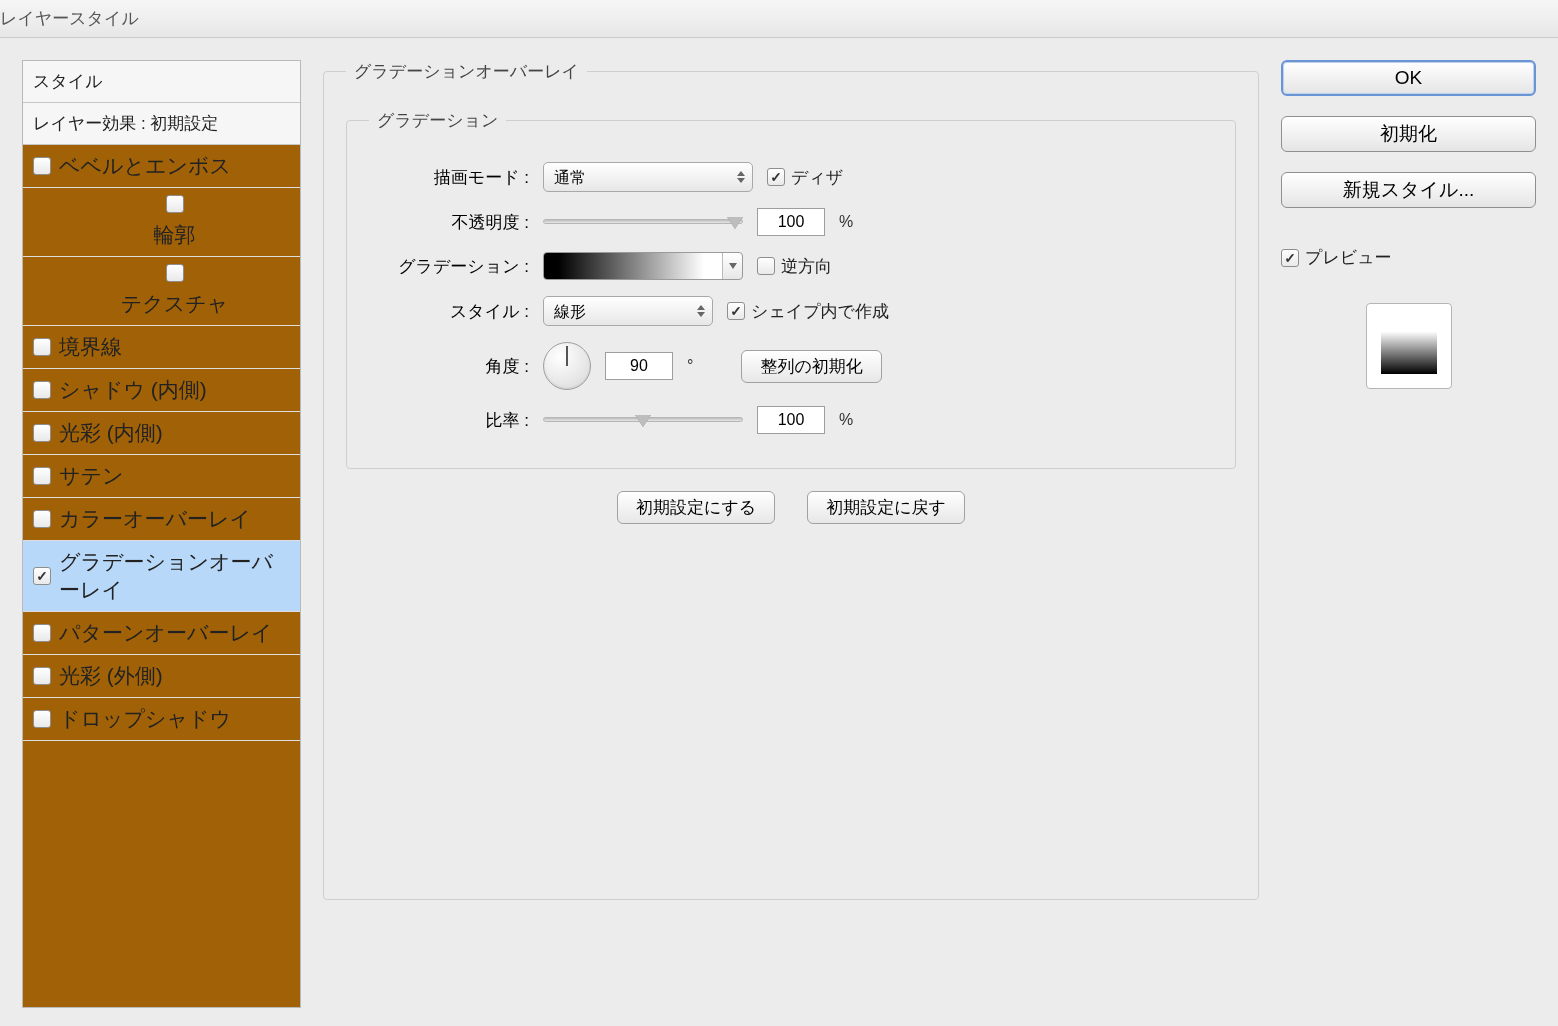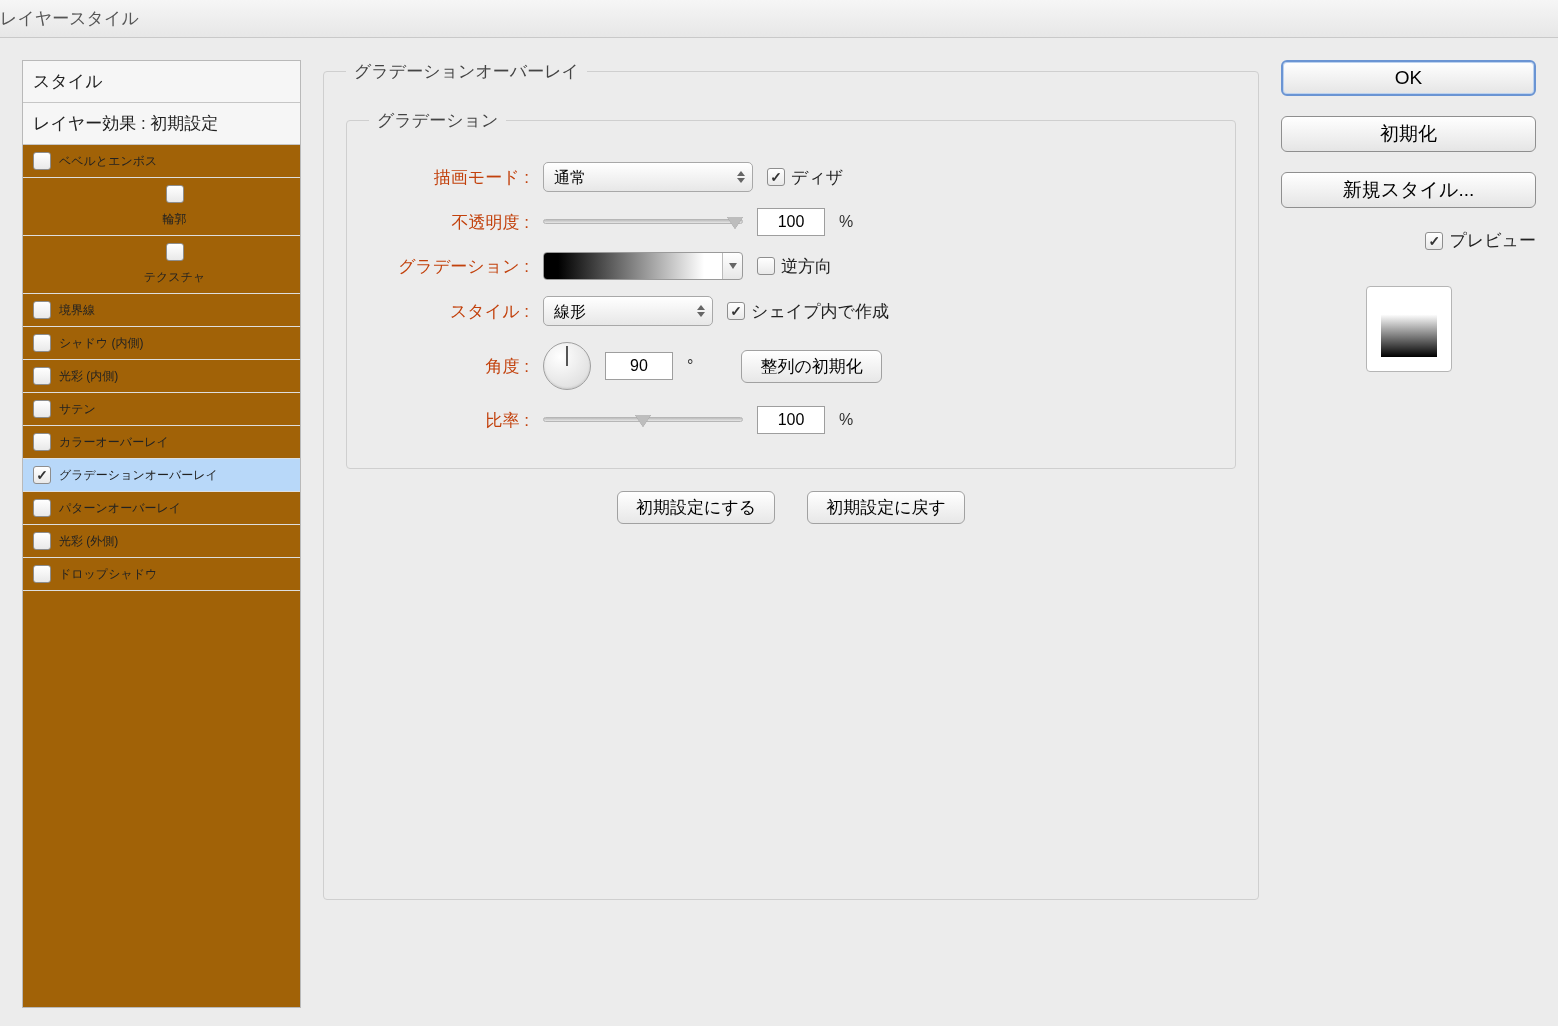--- a/index.html
+++ b/index.html
@@ -46,21 +46,21 @@
     border-bottom: 1px solid #c6c6c6;
     font-size: 17px;
     background: #f6f6f6;
   }
   .styles-item {
     display: flex;
     align-items: center;
     gap: 8px;
     padding: 7px 10px 7px 10px;
     border-bottom: 1px solid #dedede;
-    font-size: 12px;
+    font-size: 21px;
     cursor: pointer;
   }
   .styles-item.indent { padding-left: 36px; flex-direction: column; }
   .styles-item.selected {
     background: #b8d8f9;
   }
   .cb {
     width: 18px; height: 18px;
     border: 1px solid #8e8e8e;
     border-radius: 3px;
@@ -98,21 +98,21 @@
   .row {
     display: flex;
     align-items: center;
     gap: 14px;
     margin: 10px 0 16px 0;
   }
   .row-label {
     width: 160px;
     text-align: right;
     font-size: 17px;
-    color: #c2410c;
+    color: #000000;
   }
   select.dd {
     width: 210px;
     height: 30px;
     font-size: 16px;
     border: 1px solid #a8a8a8;
     border-radius: 5px;
     background: linear-gradient(#ffffff,#e7e7e7);
     padding: 2px 26px 2px 10px;
     appearance: none;
@@ -230,22 +230,22 @@
     background: linear-gradient(#ffffff,#e5e5e5);
     font-size: 19px;
     cursor:pointer;
     display:flex;align-items:center;justify-content:center;
   }
   .wide-btn.default {
     border: 2px solid #6a94d3;
     box-shadow: 0 0 0 1px #bcd2ef inset;
   }
   .preview-row {
-    display:flex; align-items:center; gap:6px; justify-content:flex-end;
-    margin-top: 1px;
+    display:flex; align-items:center; gap:6px; justify-content:flex-start;
+    margin-top: 18px;
     font-size: 18px;
   }
   .preview-box {
     width: 86px; height: 86px;
     border: 1px solid #b5b5b5;
     border-radius: 4px;
     background: #fff;
     margin: 14px auto 0 auto;
     display:flex;align-items:center;justify-content:center;
   }

